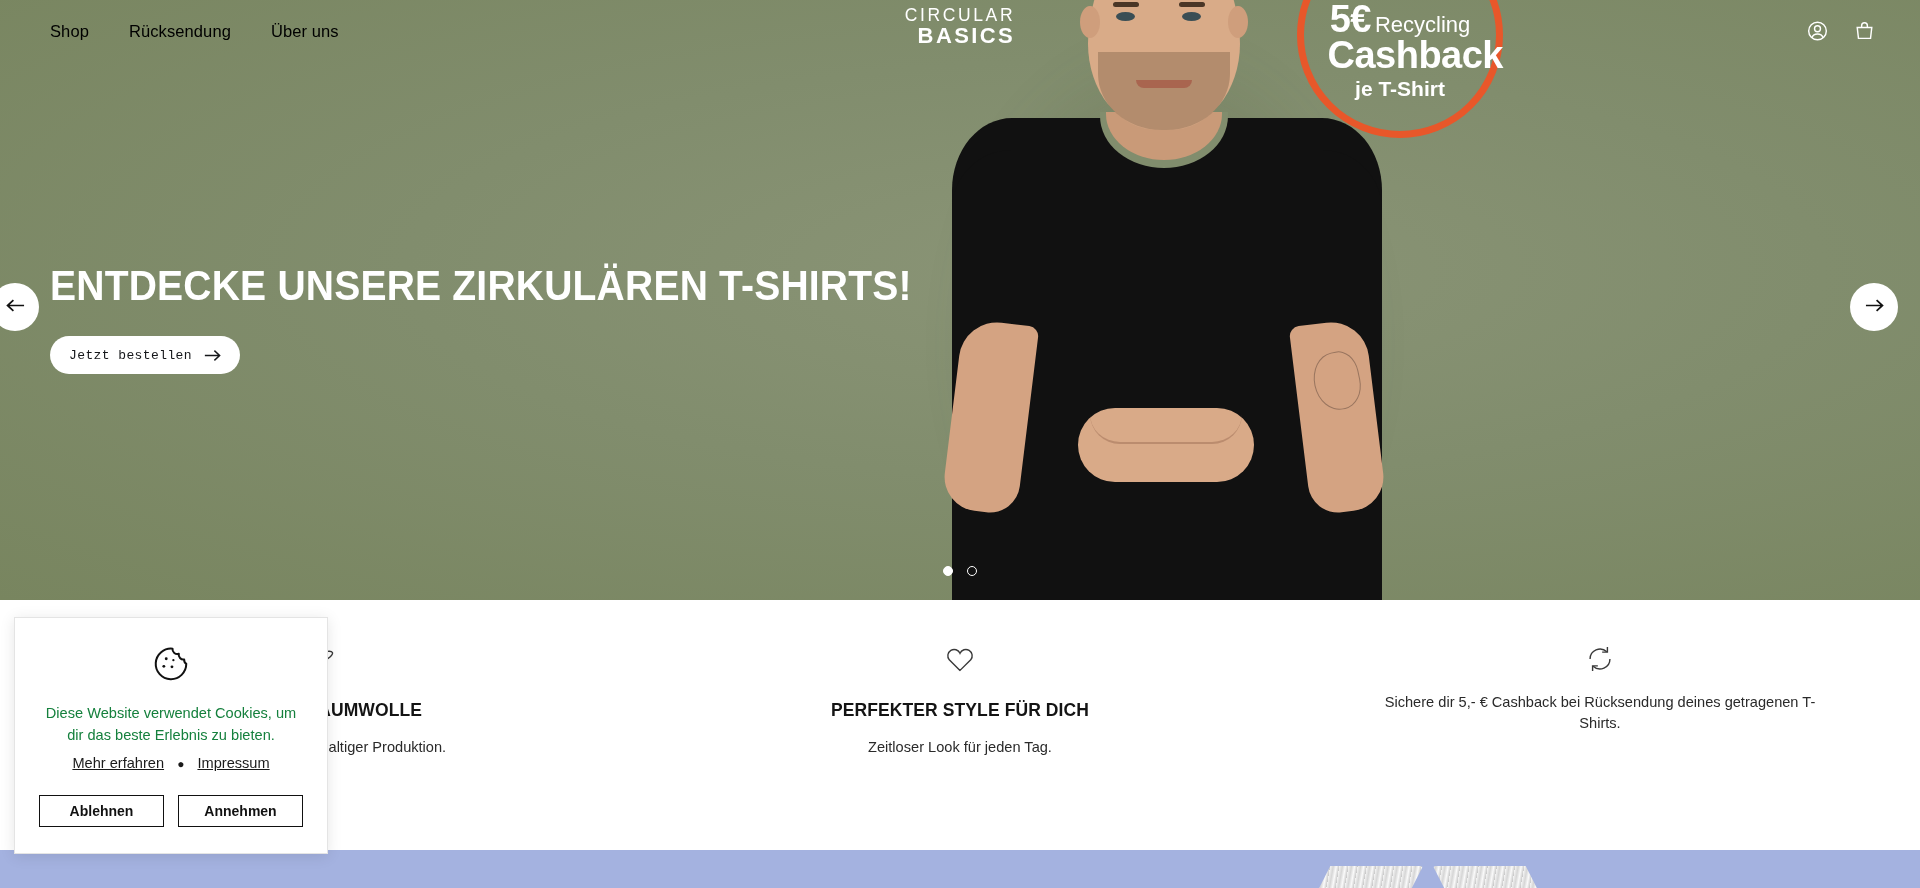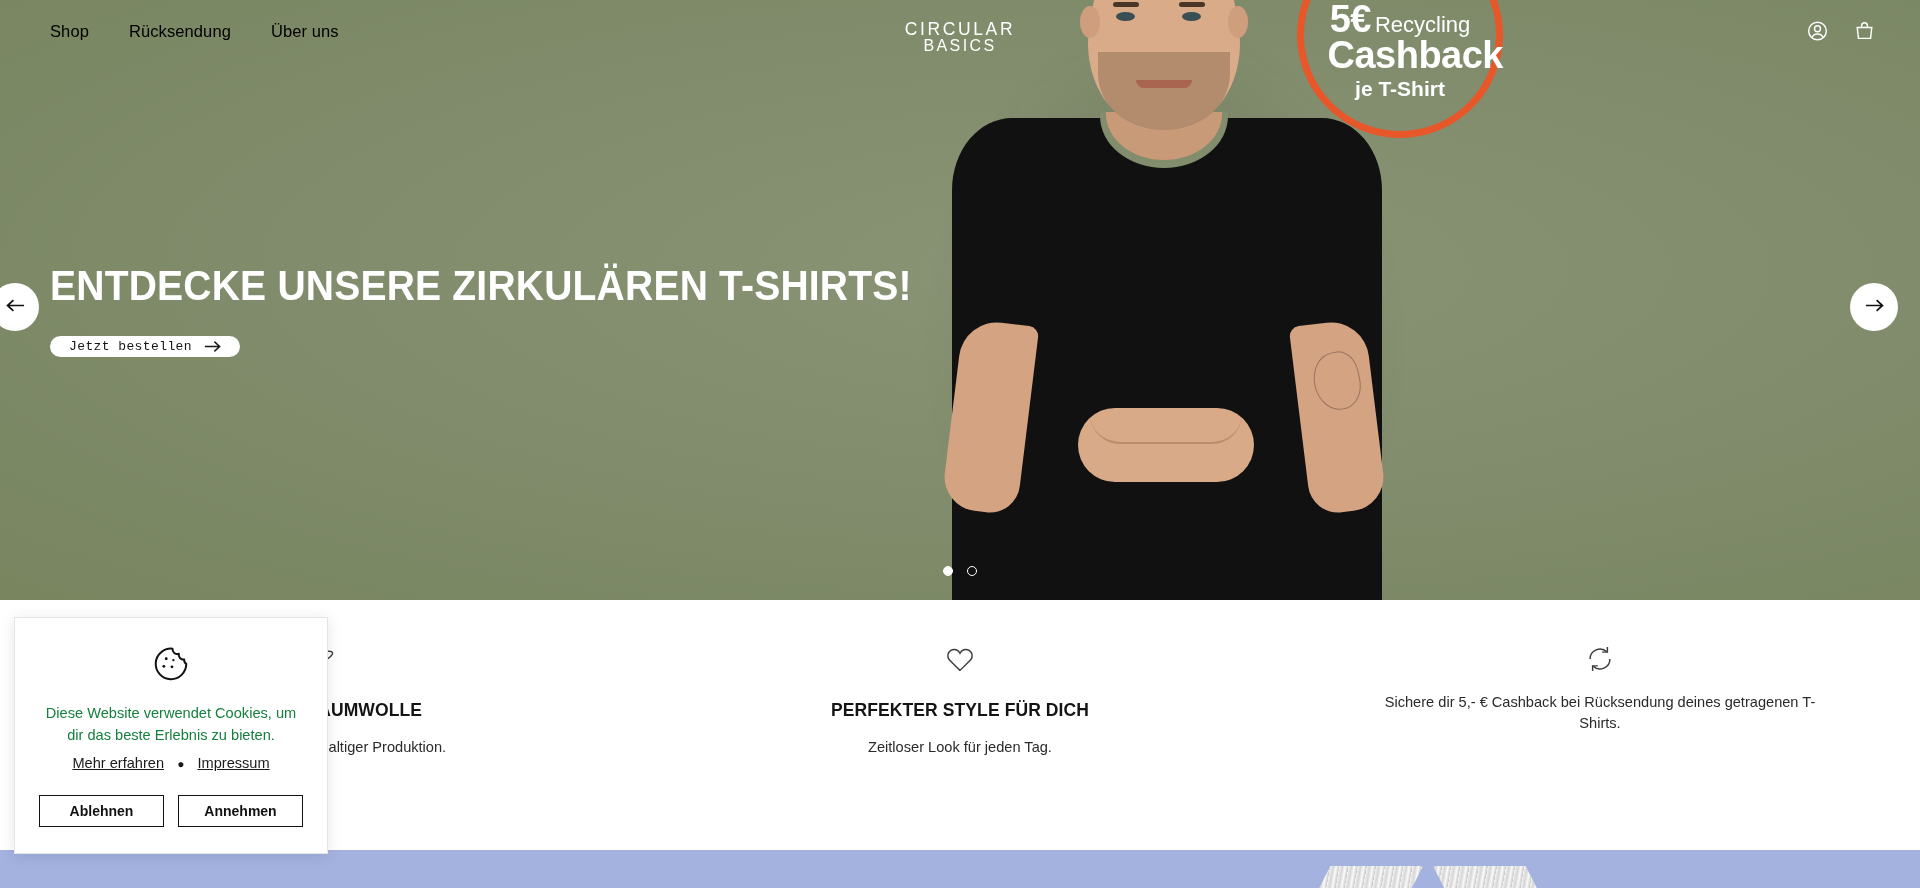--- a/index.html
+++ b/index.html
@@ -110,44 +110,44 @@
   
   .topbar {
     position: absolute; top: 0; left: 0; width: 1920px; height: 62px;
     display: flex; align-items: center; z-index: 30;
   }
   .nav { display: flex; gap: 40px; margin-left: 50px; }
   .nav a {
     color: #000000; font-size: 16.5px; text-decoration: none; letter-spacing: 0.1px;
   }
   .brand {
-    position: absolute; left: 50%; top: 20px; transform: translateX(-50%);
-    text-align: center; color: #ffffff; line-height: 1.05;
+    position: absolute; left: 50%; top: 6px; transform: translateX(-50%);
+    text-align: right; color: #ffffff; line-height: 1.05;
   }
   .brand-top { font-size: 17.5px; letter-spacing: 2.6px; font-weight: 400; }
-  .brand-bot { font-size: 16px; letter-spacing: 2.4px; font-weight: 400; }
+  .brand-bot { font-size: 22px; letter-spacing: 2.4px; font-weight: 700; }
   .top-icons {
     position: absolute; right: 44px; top: 50%; transform: translateY(-50%);
     display: flex; gap: 24px; align-items: center;
   }
   .top-icons svg { display: block; }
 
   
   .hero-copy { position: absolute; left: 50px; top: 262px; z-index: 20; }
   .hero-h1 {
     color: #ffffff; font-size: 42px; font-weight: 800;
     letter-spacing: 0.2px; white-space: nowrap;
     font-family: "Liberation Sans Narrow", "Liberation Sans", sans-serif;
     transform: scaleX(0.93); transform-origin: left center;
   }
   .hero-sub { color: #f2f3ec; font-size: 17px; margin-top: 16px; }
   .cta {
     display: inline-flex; align-items: center; gap: 12px;
     margin-top: 26px; background: #ffffff; color: #15171a;
-    border: none; border-radius: 30px; height: 21px; padding: 0 19px;
+    border: none; border-radius: 30px; height: 38px; padding: 0 19px;
     font-family: "Liberation Mono", monospace; font-size: 13px; letter-spacing: 0.4px;
     cursor: pointer;
   }
   .cta svg { display:block; }
 
   
   .nav-arrow {
     position: absolute; top: 283px; width: 48px; height: 48px; border-radius: 50%;
     background: #ffffff; display: flex; align-items: center; justify-content: center;
     border: none; cursor: pointer; z-index: 25;

